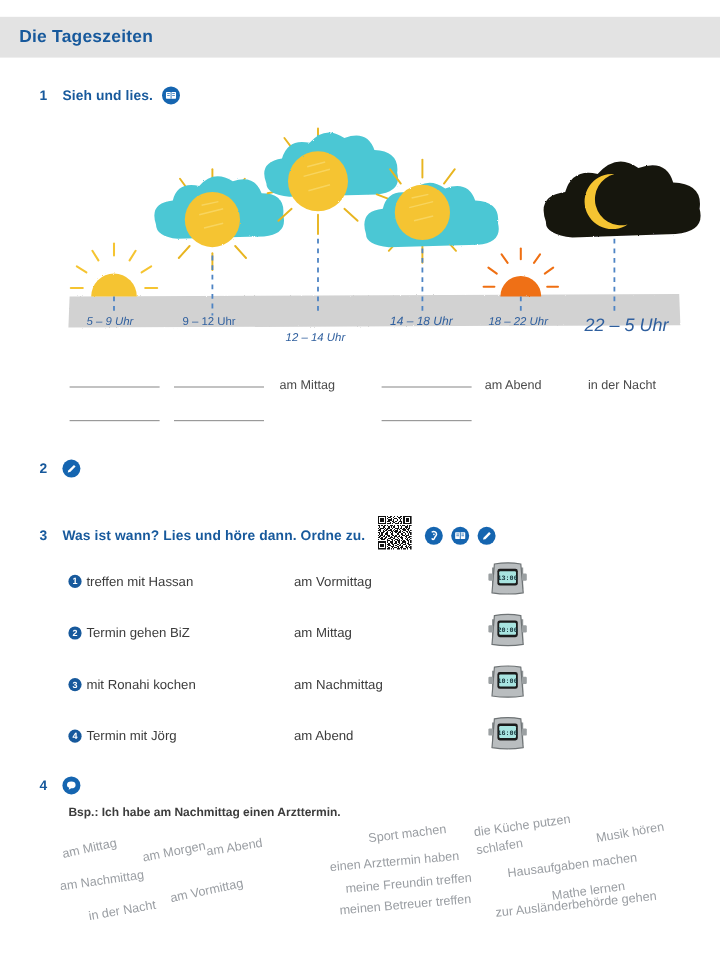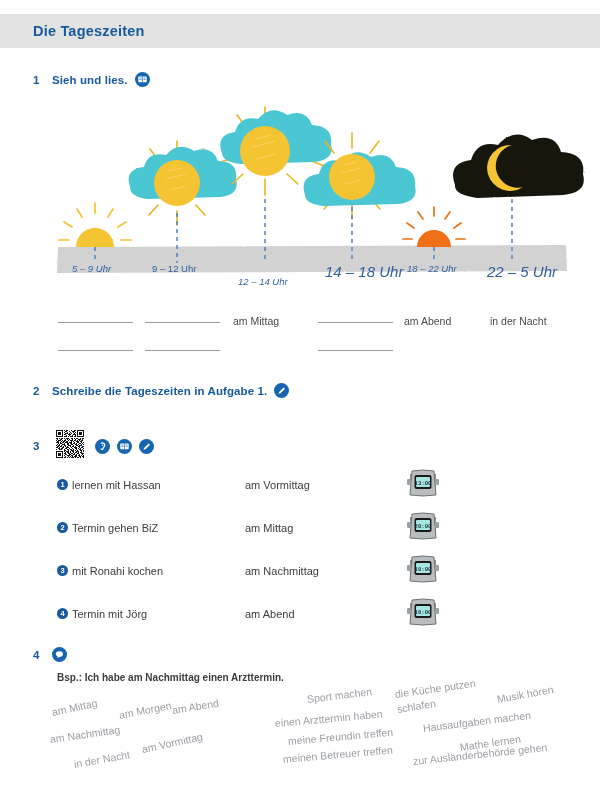--- a/index.html
+++ b/index.html
@@ -12,21 +12,21 @@
     position:relative;
   }
 
   
   .page-header{
     position:absolute; left:0; top:14px; width:600px; height:34px;
     background:#e3e3e3;
     display:flex; align-items:center;
   }
   .page-header .title{
-    margin-left:33px;
+    margin-left:16px;
     color:#17599c;
     font-size:14.5px;
     font-weight:bold;
     letter-spacing:.2px;
   }
 
   
   .task{ position:absolute; display:flex; align-items:center; gap:7px; }
   .task-num{
     color:#17599c; font-weight:bold; font-size:11.5px;
@@ -223,21 +223,21 @@
       <line x1="434" y1="152" x2="434" y2="168"></line>
       <line x1="512" y1="104" x2="512" y2="168"></line>
     </g>
   </svg>
 
   
   <div style="position:absolute; left:0; top:0; width:538px; height:195px;">
     <span style="position:absolute; left:72px;  top:168px; font-size:9.5px; font-style:italic; color:#2f5f9e; white-space:nowrap;">5 – 9 Uhr</span>
     <span style="position:absolute; left:152px; top:168px; font-size:9.5px; color:#2f5f9e; white-space:nowrap;">9 – 12 Uhr</span>
     <span style="position:absolute; left:238px; top:181px; font-size:9.5px; font-style:italic; color:#2f5f9e; white-space:nowrap;">12 – 14 Uhr</span>
-    <span style="position:absolute; left:325px; top:168px; font-size:15px; font-style:italic; color:#2f5f9e; white-space:nowrap;">14 – 18 Uhr</span>
+    <span style="position:absolute; left:325px; top:168px; font-size:10px; font-style:italic; color:#2f5f9e; white-space:nowrap;">14 – 18 Uhr</span>
     <span style="position:absolute; left:407px; top:168px; font-size:9.5px; font-style:italic; color:#2f5f9e; white-space:nowrap;text-align:center;">18 – 22 Uhr</span>
     <span style="position:absolute; left:487px; top:168px; font-size:15px; font-style:italic; color:#2f5f9e; white-space:nowrap;">22 – 5 Uhr</span>
   </div>
 </div>
 
 <div class="lines-block">
 
   <div class="ans-line" style="left:58px;  top:22px; width:75px;"></div>
   <div class="ans-line" style="left:145px; top:22px; width:75px;"></div>
   <span class="ans-label" style="left:233px; top:15px;">am Mittag</span>
@@ -245,31 +245,31 @@
   <span class="ans-label" style="left:404px; top:15px;">am Abend</span>
   <span class="ans-label" style="left:490px; top:15px;">in der Nacht</span>
 
   <div class="ans-line" style="left:58px;  top:50px; width:75px;"></div>
   <div class="ans-line" style="left:145px; top:50px; width:75px;"></div>
   <div class="ans-line" style="left:318px; top:50px; width:75px;"></div>
 </div>
 
 <div class="task" style="left:33px; top:383px;">
   <span class="task-num">2</span>
-  <span class="task-text">Schreibe die Tageszeiten in Aufgabe 1.</span>
   <span class="cicon">
     <svg width="11" height="11" viewBox="0 0 11 11">
       <path d="M2.4,8.6 L3.1,6.9 L7.6,2.4 L9,3.8 L4.5,8.3 Z" fill="#fff"></path>
       <path d="M2.4,8.6 L3.1,8.0 L3.6,8.5 Z" fill="#fff"></path>
     </svg>
   </span>
 </div>
 
 <div class="task" style="left:33px; top:430px;">
   <span class="task-num">3</span>
+  <span class="task-text">Was ist wann? Lies und höre dann. Ordne zu.</span>
 
   <span style="margin-left:4px; display:inline-block;">
     <svg width="28" height="28" viewBox="0 0 29 29" shape-rendering="crispEdges">
       <rect width="29" height="29" fill="#fff"></rect>
       <g fill="#111">
         <path d="M0,0h7v7h-7z M1,1v5h5v-5z"></path>
           <rect x="2" y="2" width="3" height="3"></rect>
         <path d="M22,0h7v7h-7z M23,1v5h5v-5z"></path>
           <rect x="24" y="2" width="3" height="3"></rect>
         <path d="M0,22h7v7h-7z M1,23v5h5v-5z"></path>
@@ -507,21 +507,21 @@
     <svg width="11" height="11" viewBox="0 0 11 11">
       <path d="M2.4,8.6 L3.1,6.9 L7.6,2.4 L9,3.8 L4.5,8.3 Z" fill="#fff"></path>
     </svg>
   </span>
 </div>
 
 <div class="ex3-rows">
 
   <div class="ex3-row">
     <span class="bullet">1</span>
-    <span class="ex3-activity">lernen mit Hassan</span>
+    <span class="ex3-activity">treffen mit Hassan</span>
     <span class="ex3-daypart">am Vormittag</span>
     <span class="watch">
       <svg width="36" height="30" viewBox="0 0 36 30">
         <path d="M5,6 h26 v18 h-26 z" fill="#8f9496"></path>
         <path d="M7,3 q11,-2 22,0 l2,24 q-13,2 -26,0 z" fill="#b9bdbf" stroke="#6e7375" stroke-width="1"></path>
         <rect x="9.5" y="7" width="17" height="14" rx="2" fill="#1b1b1b"></rect>
         <rect x="11" y="9" width="14" height="10" rx="1" fill="#a8e4e0"></rect>
         <rect x="2" y="11" width="4" height="6" rx="1" fill="#9ba0a2"></rect>
         <rect x="30" y="11" width="4" height="6" rx="1" fill="#9ba0a2"></rect>
         <text x="18" y="16.5" font-family="'Liberation Mono',monospace" font-size="5.6" fill="#16333a" text-anchor="middle" font-weight="bold">13:00</text>

